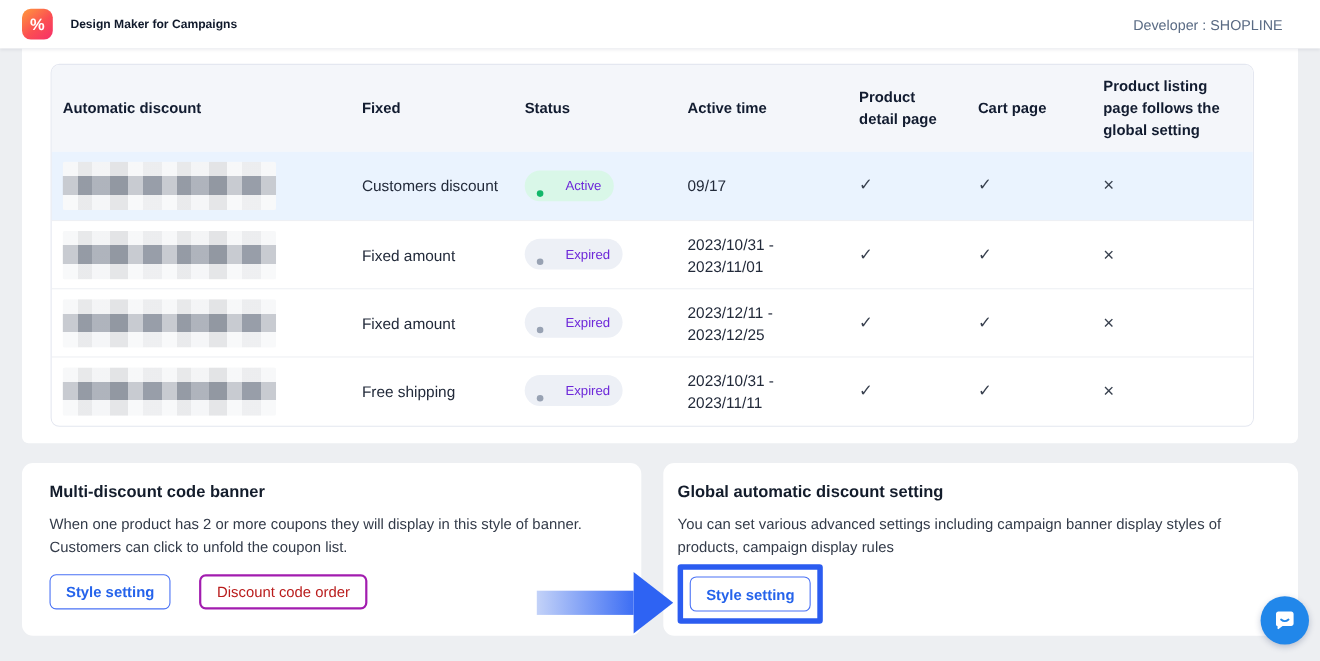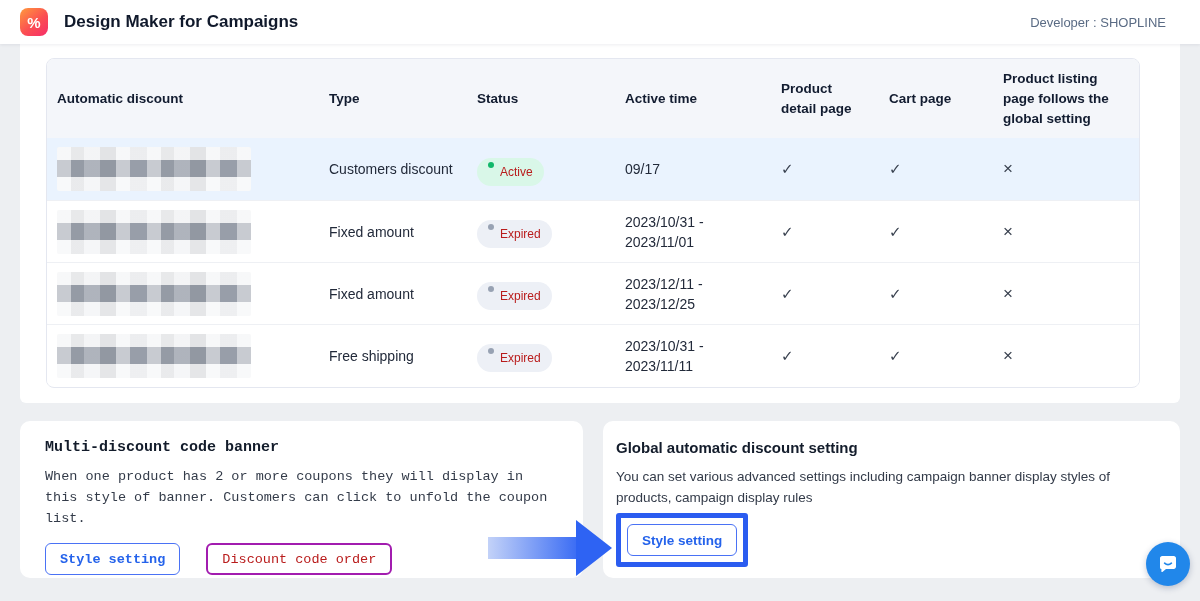--- a/index.html
+++ b/index.html
@@ -14,21 +14,21 @@
     position:absolute; left:0; top:0; width:1200px; height:44px;
     background:#ffffff; display:flex; align-items:center;
     padding:0 34px 0 20px; box-shadow:0 1px 3px rgba(20,30,60,.08); z-index:5;
   }
   .logo {
     width:28px; height:28px; border-radius:8px;
     background:linear-gradient(140deg,#ff9a3d 0%,#fb4e52 55%,#f62e6a 100%);
     color:#fff; font-weight:bold; font-size:15px;
     display:flex; align-items:center; justify-content:center; margin-right:16px;
   }
-  .app-title { font-size:17px; font-weight:bold; color:#10192b; }
+  .app-title { font-size:11px; font-weight:bold; color:#10192b; }
   .account { margin-left:auto; font-size:13px; color:#5a6b84; }
 
   
   .table-card {
     position:absolute; left:20px; top:44px; width:1160px; height:359px;
     background:#ffffff; border-radius:0 0 6px 6px;
   }
   .disc-table {
     position:absolute; left:26px; top:14px; width:1094px; height:330px;
     border:1px solid #e4e7f0; border-radius:8px; overflow:hidden; background:#fff;
@@ -54,38 +54,38 @@
     width:194px; height:44px; border-radius:2px;
     background-image:
       repeating-linear-gradient(90deg,
         rgba(255,255,255,.45) 0 14px, rgba(0,0,0,.04) 14px 27px,
         rgba(255,255,255,.20) 27px 43px, rgba(0,0,0,.06) 43px 59px,
         rgba(255,255,255,.45) 59px 73px, rgba(0,0,0,.02) 73px 90px),
       linear-gradient(180deg,#f1f2f4 0 13px,#9ba1ac 13px 30px,#f3f4f6 30px 100%);
   }
 
   .badge {
-    display:inline-flex; align-items:flex-start; gap:6px;
-    font-size:12px; color:#b91c1c; padding:4px 11px; border-radius:999px;
+    display:inline-flex; align-items:flex-end; gap:20px;
+    font-size:12px; color:#6d28d9; padding:4px 11px; border-radius:999px;
     white-space:nowrap;
   }
   .badge .dot { width:6px; height:6px; border-radius:50%; }
   .badge.active { background:#d9f7e8; }
   .badge.active .dot { background:#12b76a; }
   .badge.expired { background:#edf0f6; }
   .badge.expired .dot { background:#98a2b3; }
 
   .time-wrap { max-width:120px; }
 
   
   .info-card {
     position:absolute; top:421px; height:157px; background:#fff;
     border-radius:10px; padding:18px 25px 0 25px;
   }
-  .card-left { left:20px; width:563px;font-family:Liberation Mono, monospace; }
+  .card-left { left:20px; width:563px; }
   .card-right { left:603px; width:577px; padding-left:13px; }
   .card-title { font-size:15px; font-weight:bold; color:#131c2b; margin-bottom:10px; }
   .card-desc { font-size:13.5px; color:#333b49; line-height:21px; }
   .btn-row { display:flex; align-items:center; gap:26px; margin-top:14px; }
   .card-right .btn-row { margin-top:5px; }
   .btn {
     height:32px; padding:0 14px; background:#fff; border-radius:6px;
     font-size:13.5px; display:inline-flex; align-items:center; cursor:pointer;
     font-family:inherit;
   }
@@ -116,21 +116,21 @@
   </div>
   <div class="app-title">Design Maker for Campaigns</div>
   <div class="account">Developer : SHOPLINE</div>
 </header>
 
 <section class="table-card">
   <div class="disc-table">
 
     <div class="t-row t-head">
       <div class="cell">Automatic discount</div>
-      <div class="cell">Type</div>
+      <div class="cell">Fixed</div>
       <div class="cell">Status</div>
       <div class="cell">Active time</div>
       <div class="cell">Product detail page</div>
       <div class="cell">Cart page</div>
       <div class="cell">Product listing page follows the global setting</div>
     </div>
 
     <div class="t-row body-row highlight">
       <div class="cell">
           <div class="redacted"></div>

